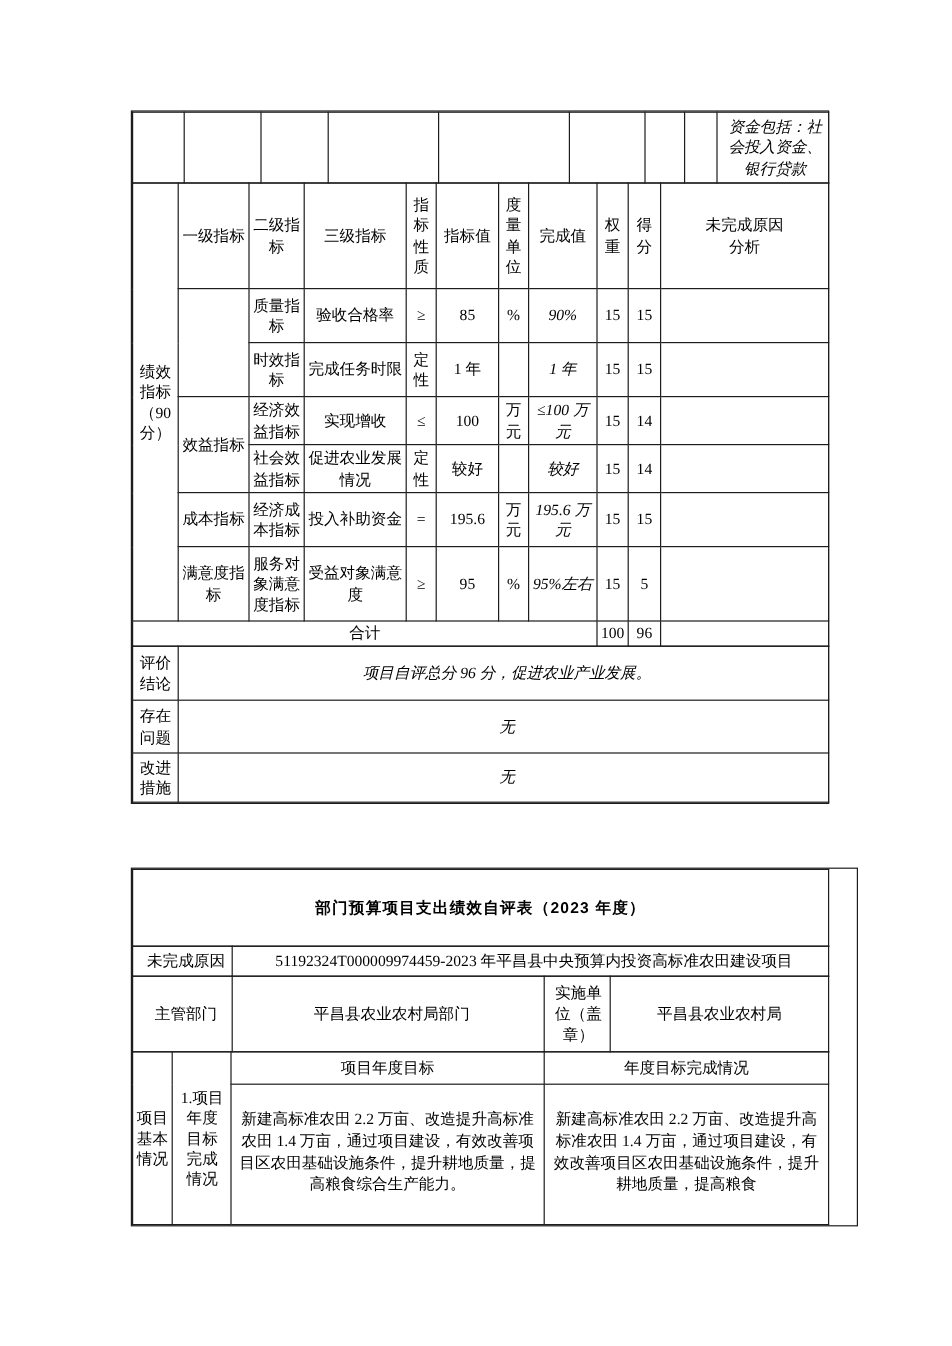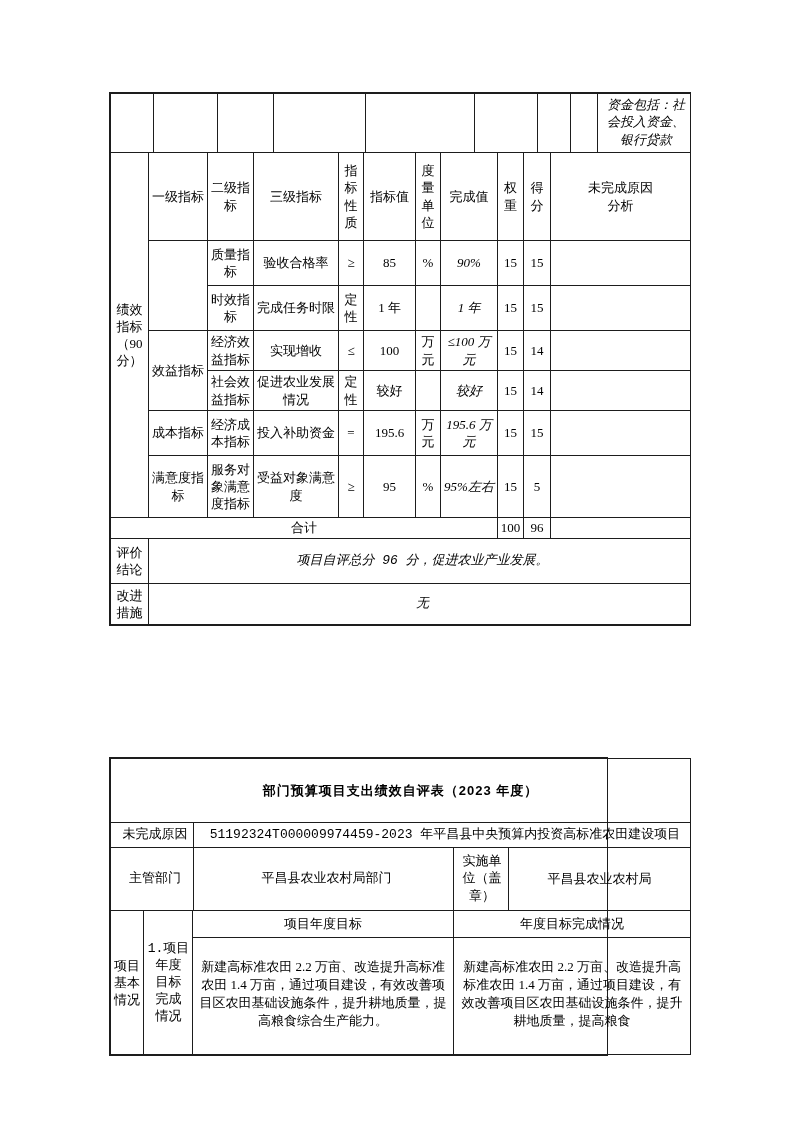--- a/index.html
+++ b/index.html
@@ -5,30 +5,30 @@
   * { margin:0; padding:0; box-sizing:border-box; }
   html,body { background:#ffffff; }
   .page {
     position:relative; width:793px; height:1122px; margin:0 auto;
     background:#ffffff; color:#000;
     font-family:"Liberation Serif","DejaVu Serif",serif;
     overflow:hidden;
   }
   .twrap { position:absolute; border:1px solid #1d1d1d; }
   #t1-wrap { left:109px; top:92px; width:582px; }
-  #t2-wrap { left:109px; top:757px; width:499px; }
+  #t2-wrap { left:109px; top:723px; width:606px; }
   table.tbl { border-collapse:collapse; table-layout:fixed; width:580px; }
   table.tbl.cont { margin-top:-1px; }
   .tbl td {
     border:1px solid #1d1d1d;
     text-align:center; vertical-align:middle;
     white-space:pre-line; overflow:hidden;
     font-size:13px; line-height:1.32; padding:1px 2px;
   }
-  .left   { text-align:left; padding-left:8px !important;font-family:Liberation Mono, monospace; }
+  .left   { text-align:left; padding-left:8px !important; }
   .it     { font-style:italic; }
   .sm     { font-size:12px; line-height:1.45; }
   .title-cell {
     font-family:"Liberation Sans","DejaVu Sans",sans-serif;
     font-weight:bold; font-size:19px; letter-spacing:1px;
   }
   .topcell { vertical-align:top; }
   .body-text { text-align:left; vertical-align:top; padding:3px 6px !important; }
   .clip { height:76px; overflow:hidden; line-height:18px; }
   .pagenum {
@@ -211,20 +211,25 @@
       <colgroup>
           <col style="width:38px">
           <col style="width:542px">
         </colgroup>
       <tbody>
           <tr style="height:45px">
         <td>评价
 结论</td>
         <td class="it left">项目自评总分 96 分，促进农业产业发展。</td>
       </tr>
+      <tr style="height:44px">
+        <td>存在
+问题</td>
+        <td class="it left">无</td>
+      </tr>
       <tr style="height:41px">
         <td>改进
 措施</td>
         <td class="it left">无</td>
       </tr>
     </tbody>
       </table>
 
   </div>
 

